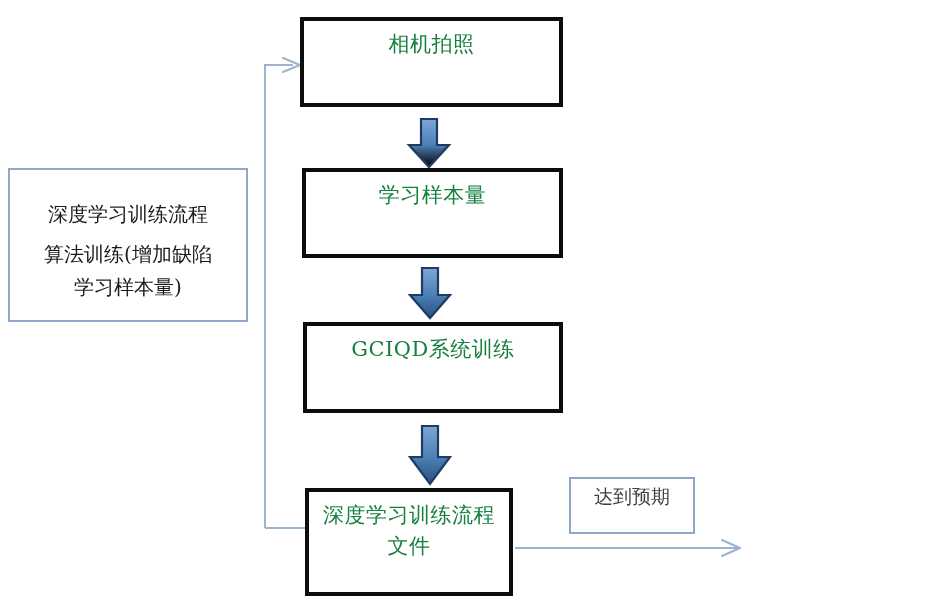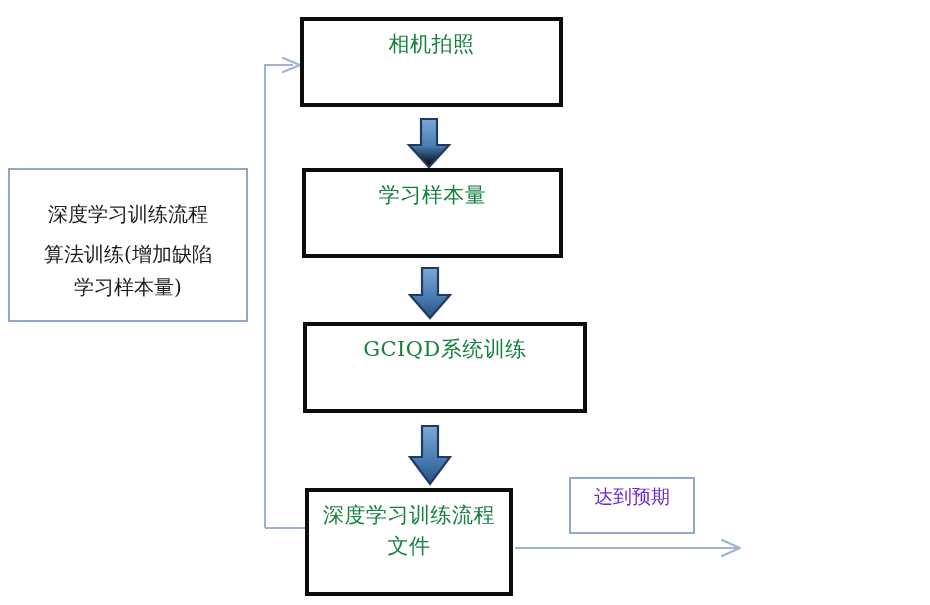--- a/index.html
+++ b/index.html
@@ -41,21 +41,21 @@
     letter-spacing: 0.5px;
     white-space: pre-line;
   }
   .box-text.top {
     top: 8px;
   }
 
   
   #box-camera      { left: 300px; top: 17px;  width: 263px; height: 90px; }
   #box-mark        { left: 302px; top: 168px; width: 261px; height: 90px; }
-  #box-train       { left: 303px; top: 322px; width: 284px; height: 91px; }
+  #box-train       { left: 303px; top: 322px; width: 260px; height: 91px; }
   #box-update      { left: 305px; top: 488px; width: 208px; height: 108px; }
   #box-done        { left: 742px; top: 516px; width: 181px; height: 79px; }
   #box-expect      { left: 569px; top: 477px; width: 126px; height: 57px; }
   #box-info        { left: 8px;   top: 168px; width: 240px; height: 154px; }
 
   .info-text {
     position: absolute;
     left: 6px;
     right: 6px;
     text-align: center;
@@ -66,21 +66,21 @@
   }
   #info-line1 { top: 28px; }
   #info-line2 { top: 68px; }
 
   .expect-text {
     position: absolute;
     left: 0; right: 0;
     top: 5px;
     text-align: center;
     font-size: 19px;
-    color: #6d28d9;
+    color: #404040;
   }
 
   
   .block-arrow {
     position: absolute;
   }
 
   .elbow-svg, .arrow-svg {
     position: absolute;
     overflow: visible;

